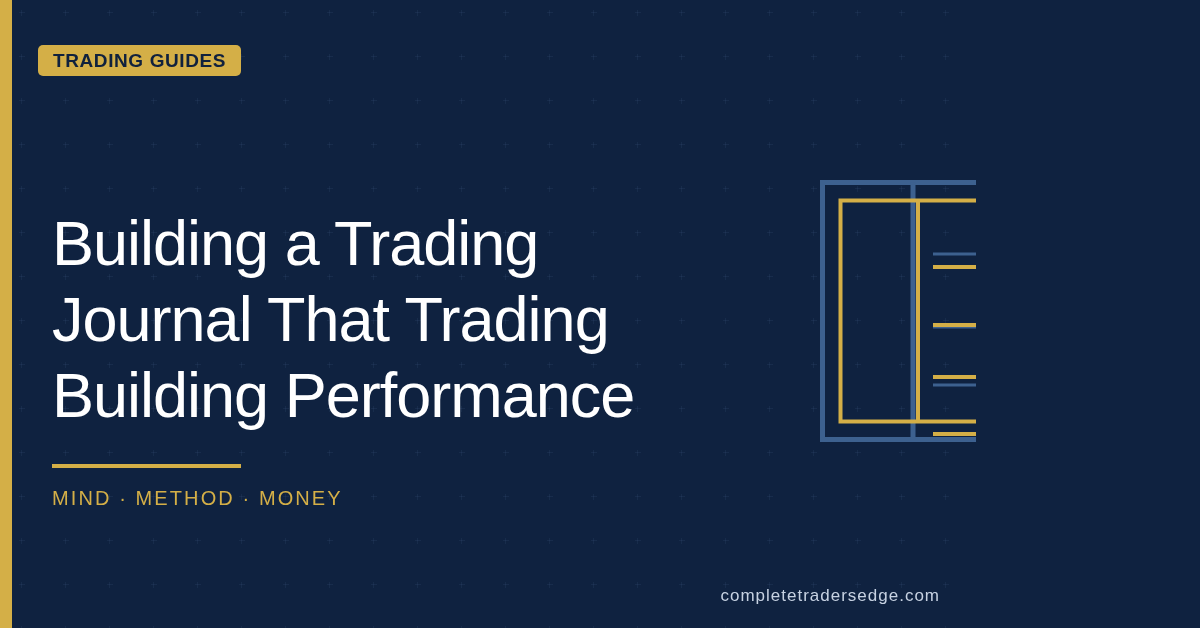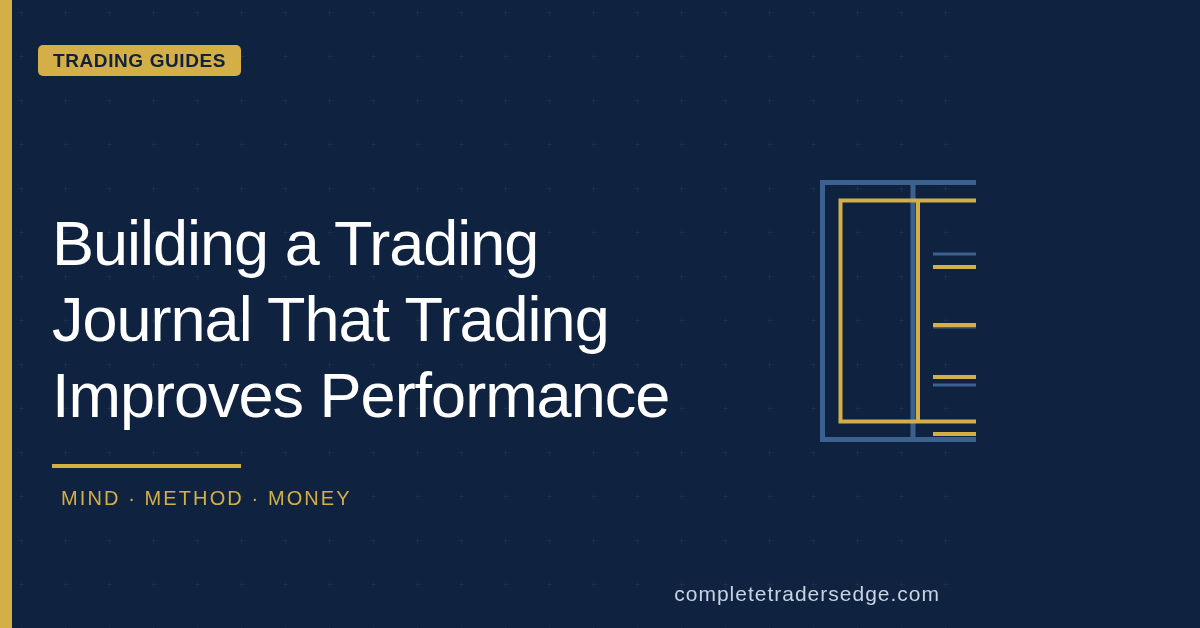--- a/index.html
+++ b/index.html
@@ -97,28 +97,27 @@
 
   
   #tagline {
     position:absolute;
     left:52px; top:487px;
     font-size:20px;
     font-weight:400;
     letter-spacing:2.1px;
     color:#d4af47;
     white-space:nowrap;
-    margin-left:9px;
   }
 
   
   #website {
     position:absolute;
     right:36px; bottom:22px;
-    font-size:21px;
+    font-size:17px;
     font-weight:400;
     letter-spacing:1.0px;
     color:#c7d2e2;
     white-space:nowrap;
   }
 
   
   #book-icon {
     position:absolute;
     left:820px; top:180px;
@@ -135,21 +134,21 @@
 
   <div id="accent-bar"></div>
 
   <div id="badge">
     <span class="badge-label">TRADING GUIDES</span>
   </div>
 
   <div id="headline">
     <span class="hl-line">Building a Trading</span>
     <span class="hl-line">Journal That Trading</span>
-    <span class="hl-line">Improves Performance</span>
+    <span class="hl-line">Building Performance</span>
   </div>
 
   <div id="divider"></div>
 
   <div id="tagline">MIND · METHOD · MONEY</div>
 
   <div id="website">completetradersedge.com</div>
 
   <div id="book-icon">
     <svg width="238" height="262" viewBox="0 0 238 262" xmlns="http://www.w3.org/2000/svg">

